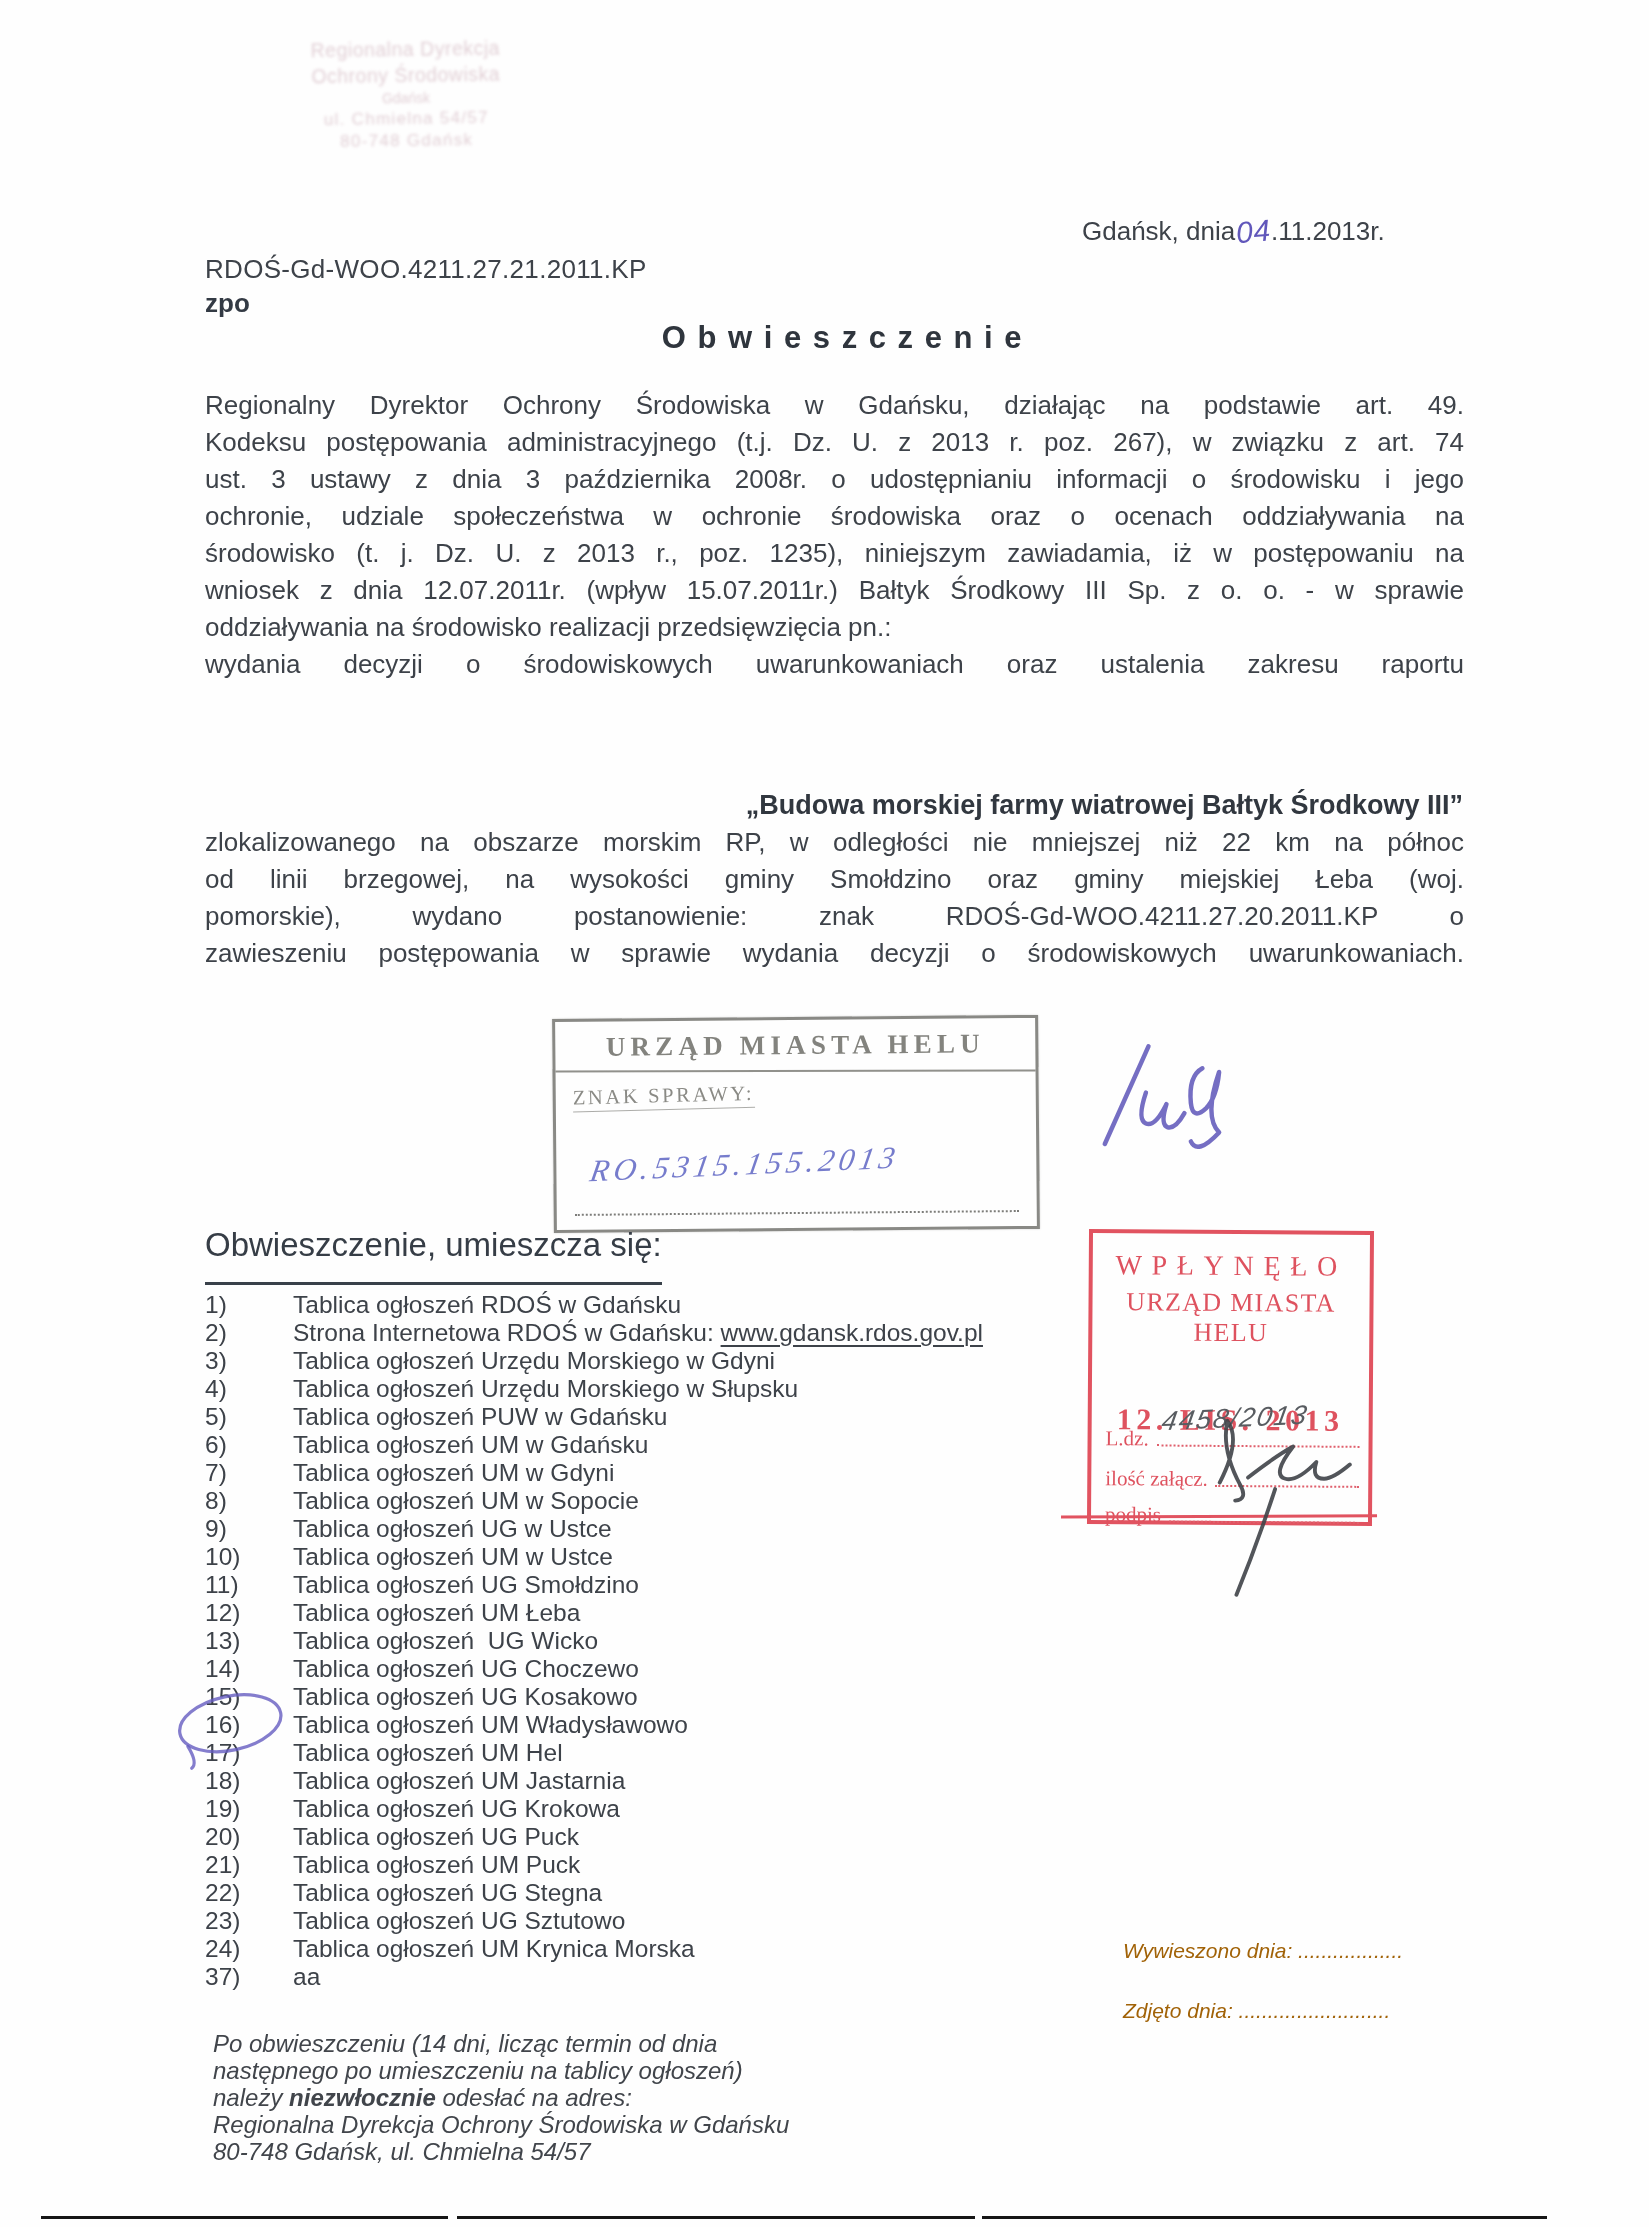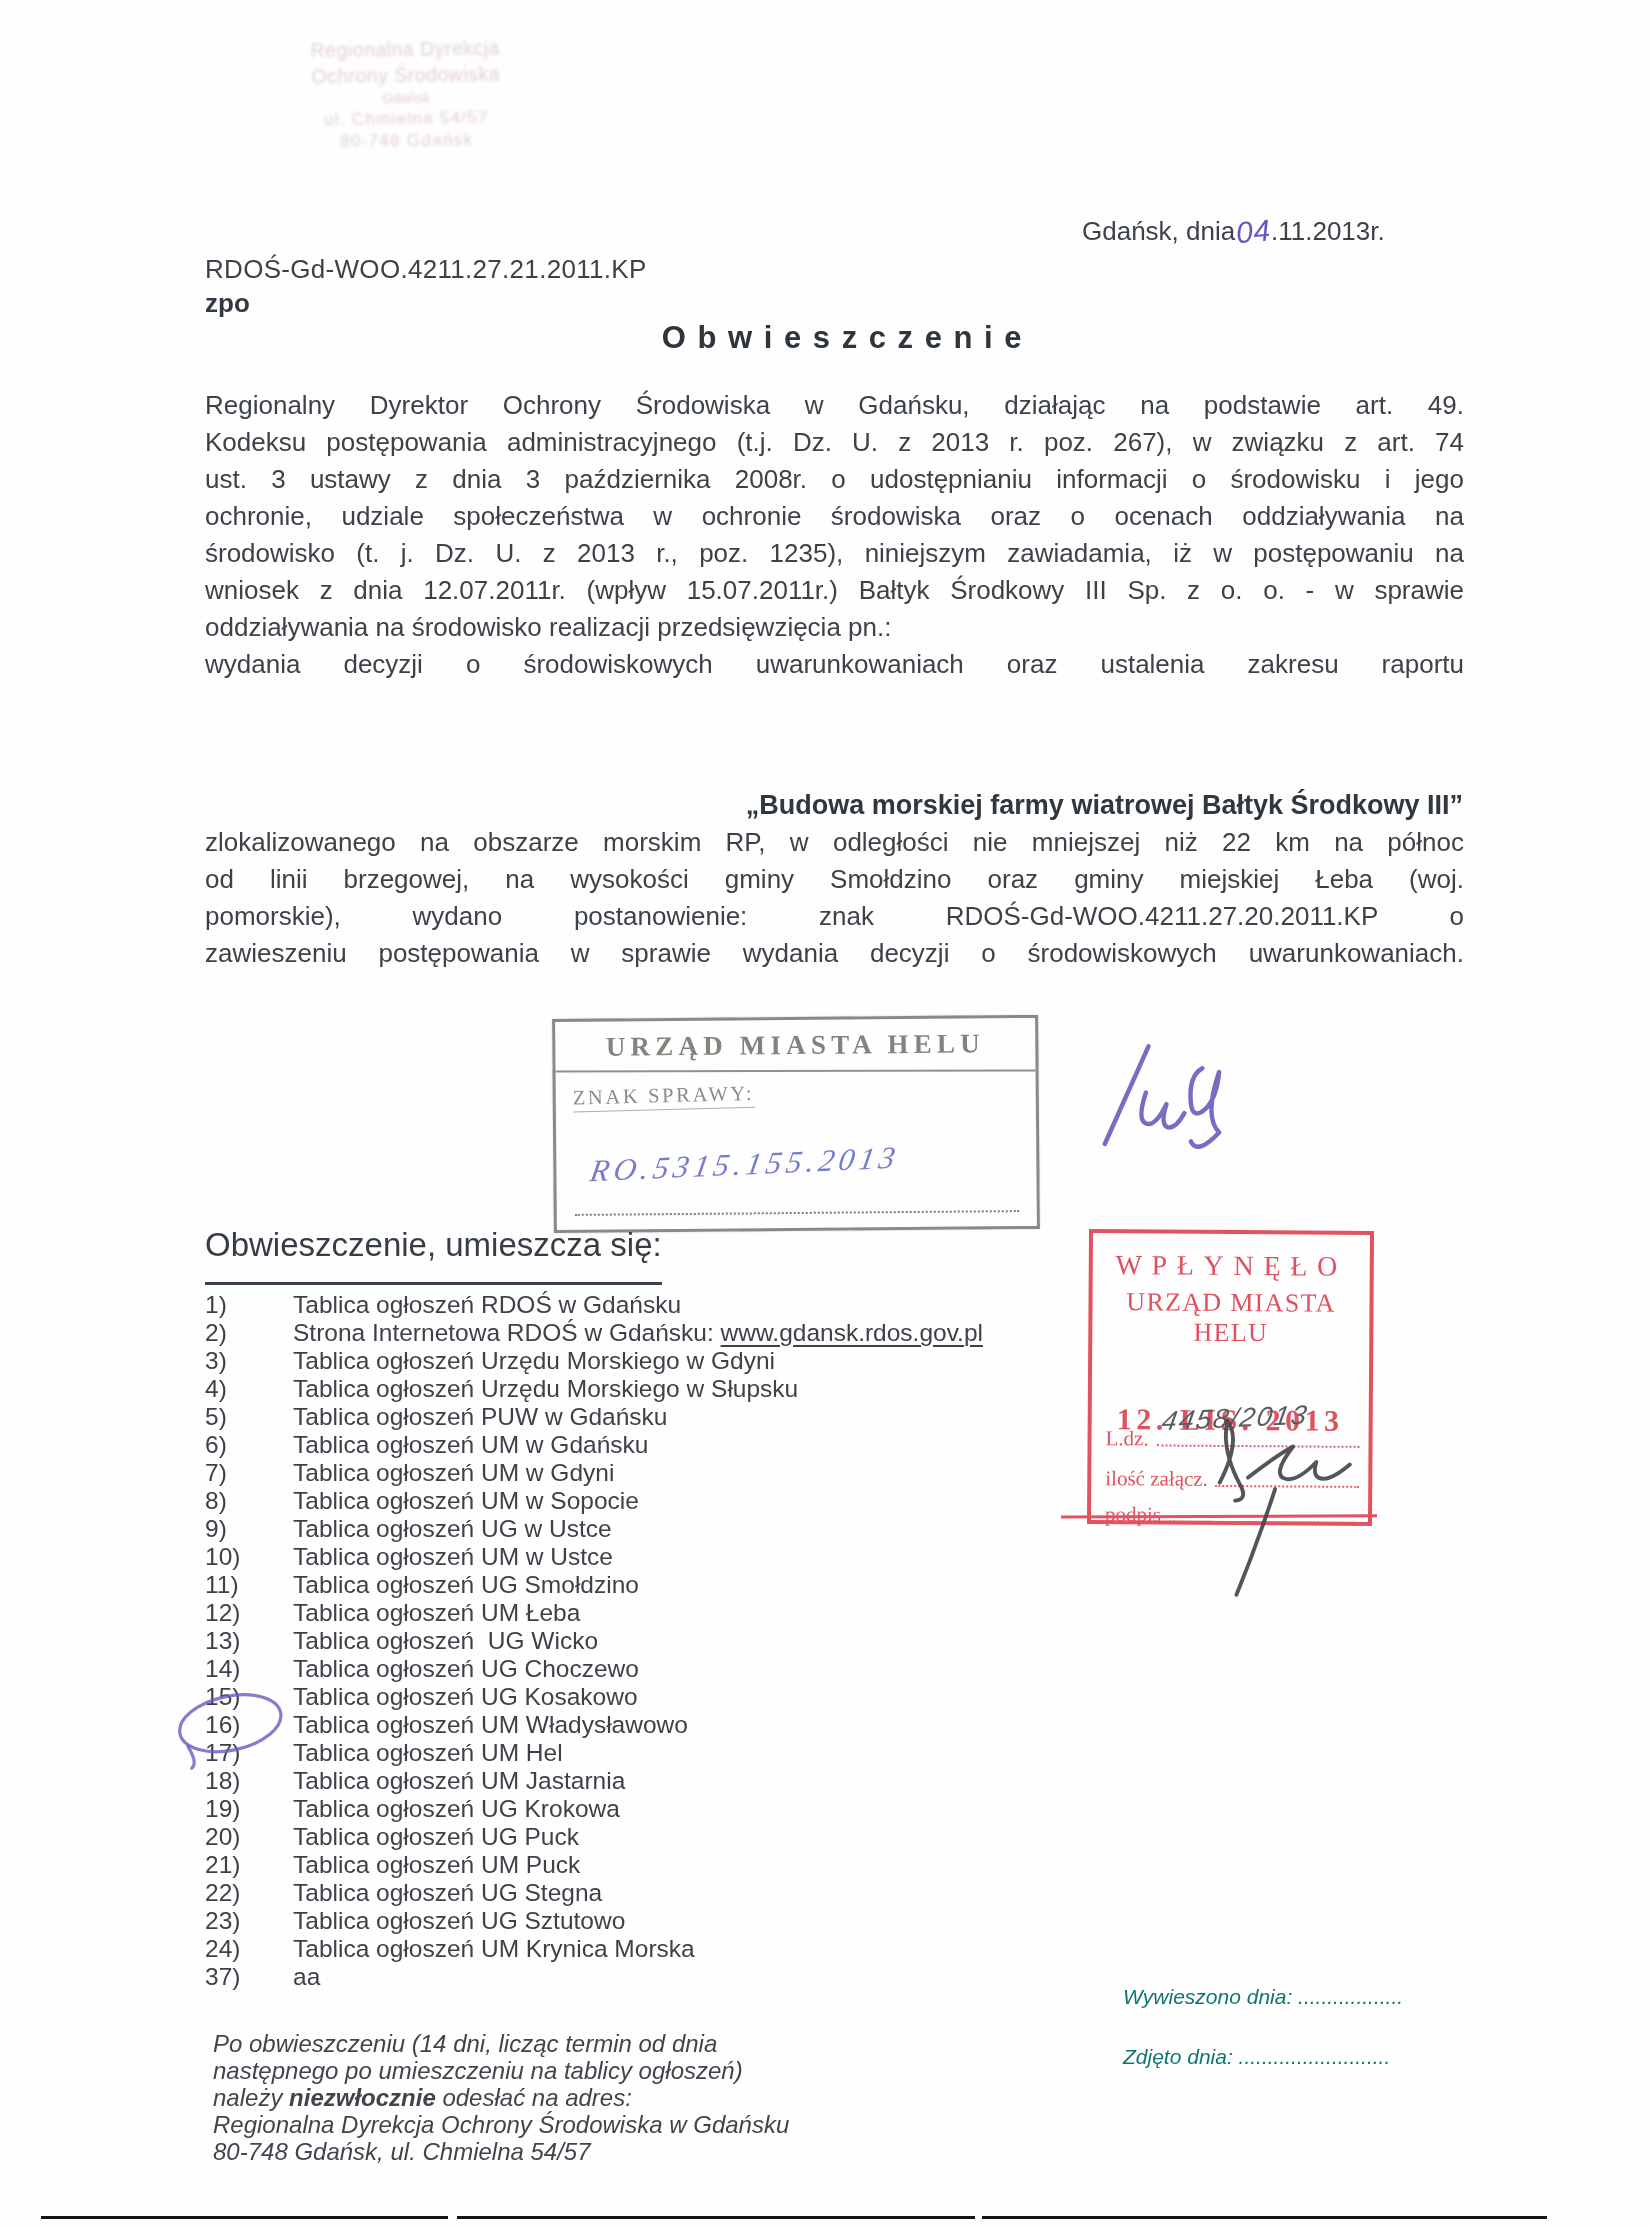--- a/index.html
+++ b/index.html
@@ -88,21 +88,21 @@
     position:absolute; left:71px; top:169px; font-size:27px; font-style:italic; color:#4b4f54;
     font-family:"Liberation Sans", sans-serif; transform:skewX(-12deg) rotate(-3deg); letter-spacing:1.9px;
   }
   .sign-strike{position:absolute; left:-30px; top:281px; width:316px; height:3.2px; background:#df4553; transform:rotate(-.6deg);}
   .signature-svg{position:absolute; left:1186px; top:1386px;}
   
   .footer-left{
     position:absolute; left:213px; top:2030px; font-style:italic; font-size:24px;
     line-height:27px; color:#41454b;
   }
-  .footer-right{position:absolute; left:1123px; top:1985px; font-style:italic; font-size:21px; color:#0f766e;}
+  .footer-right{position:absolute; left:1123px; top:1939px; font-style:italic; font-size:21px; color:#a16207;}
   .fr-row2{margin-top:36px;}
   .bottom-rule{
     position:absolute; left:41px; top:2216px; width:1506px; height:3.2px;
     background:linear-gradient(90deg,#161616 0 27%,transparent 27% 27.6%,#161616 27.6% 62%,transparent 62% 62.5%,#161616 62.5% 100%);
   }
 </style>
 </head>
 <body>
 
 <div class="page">

